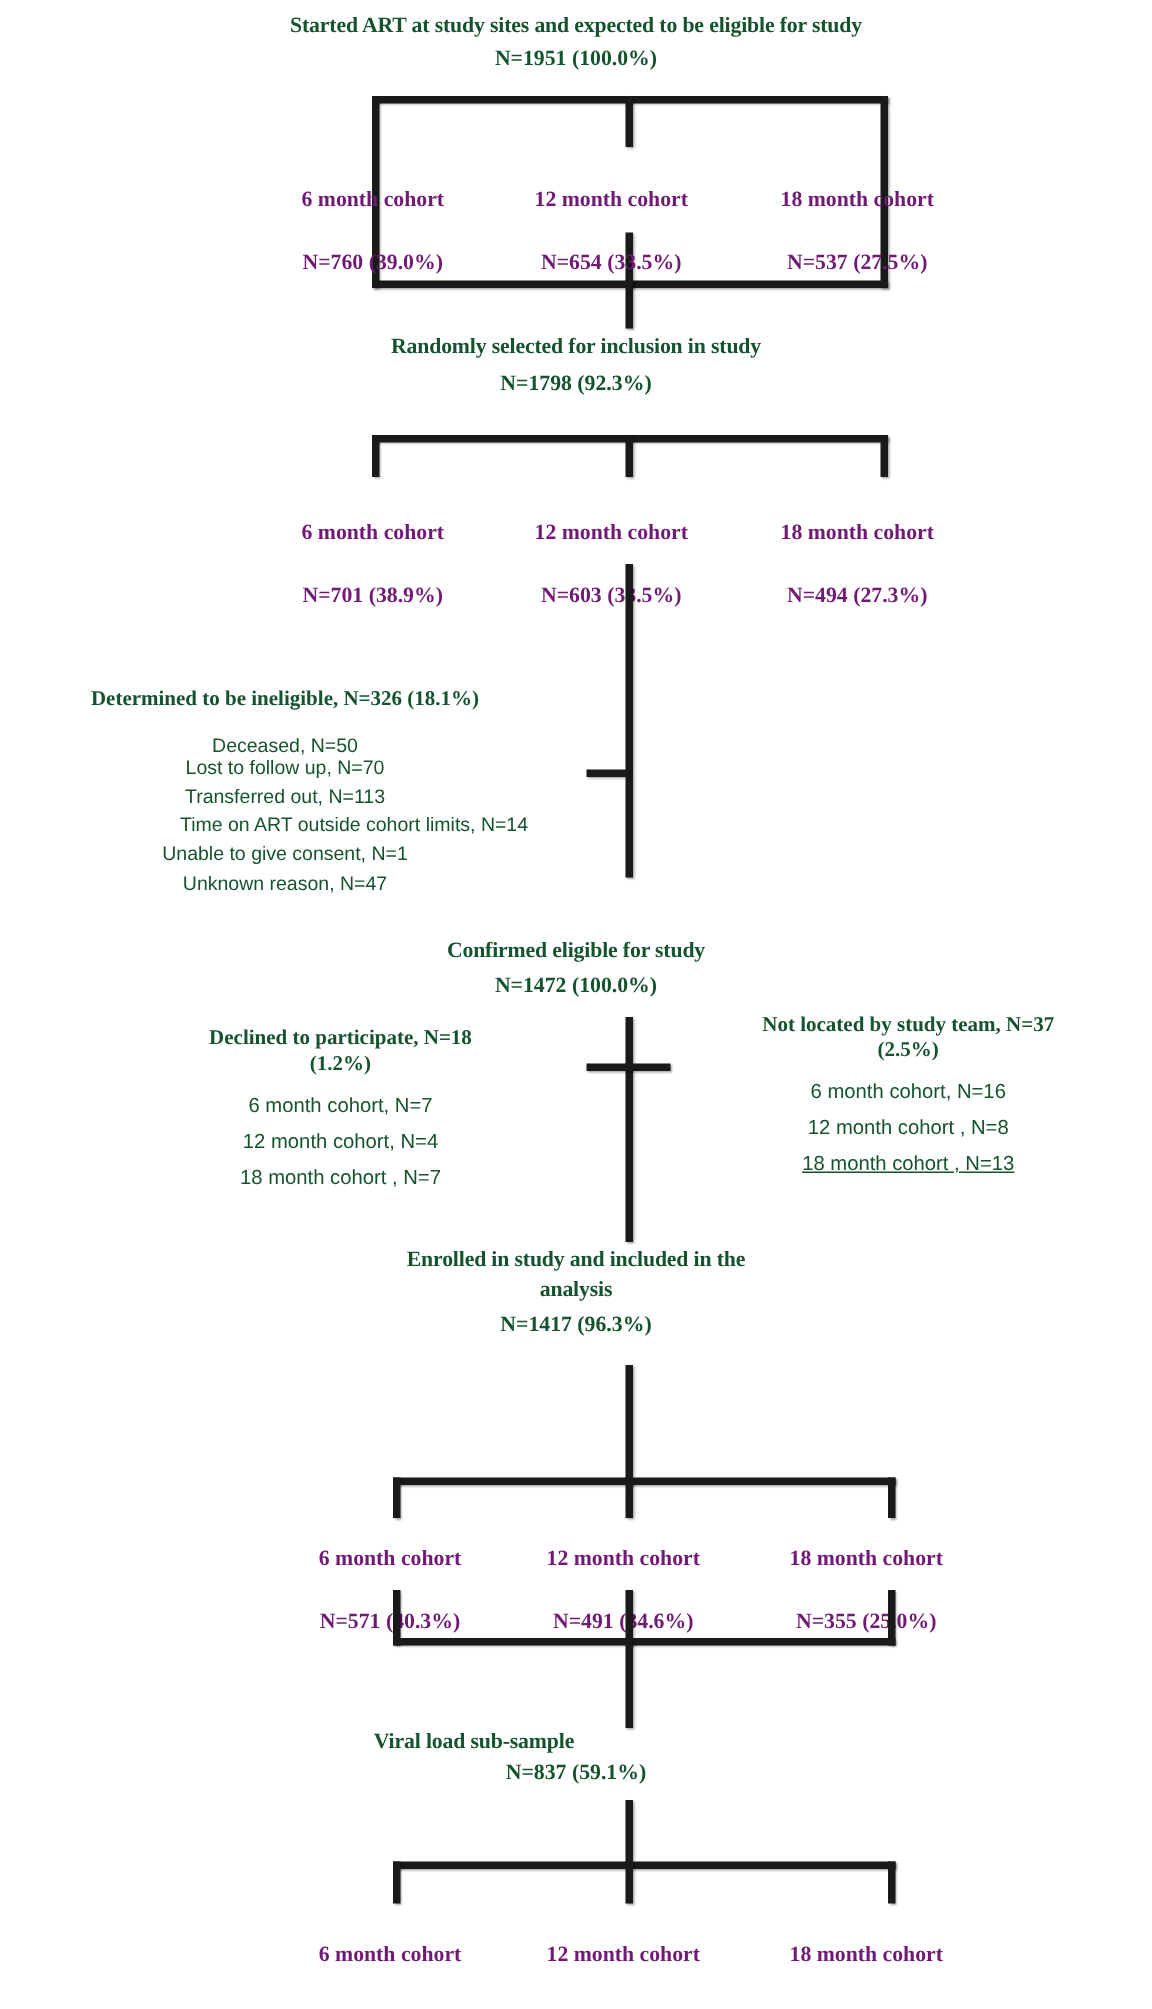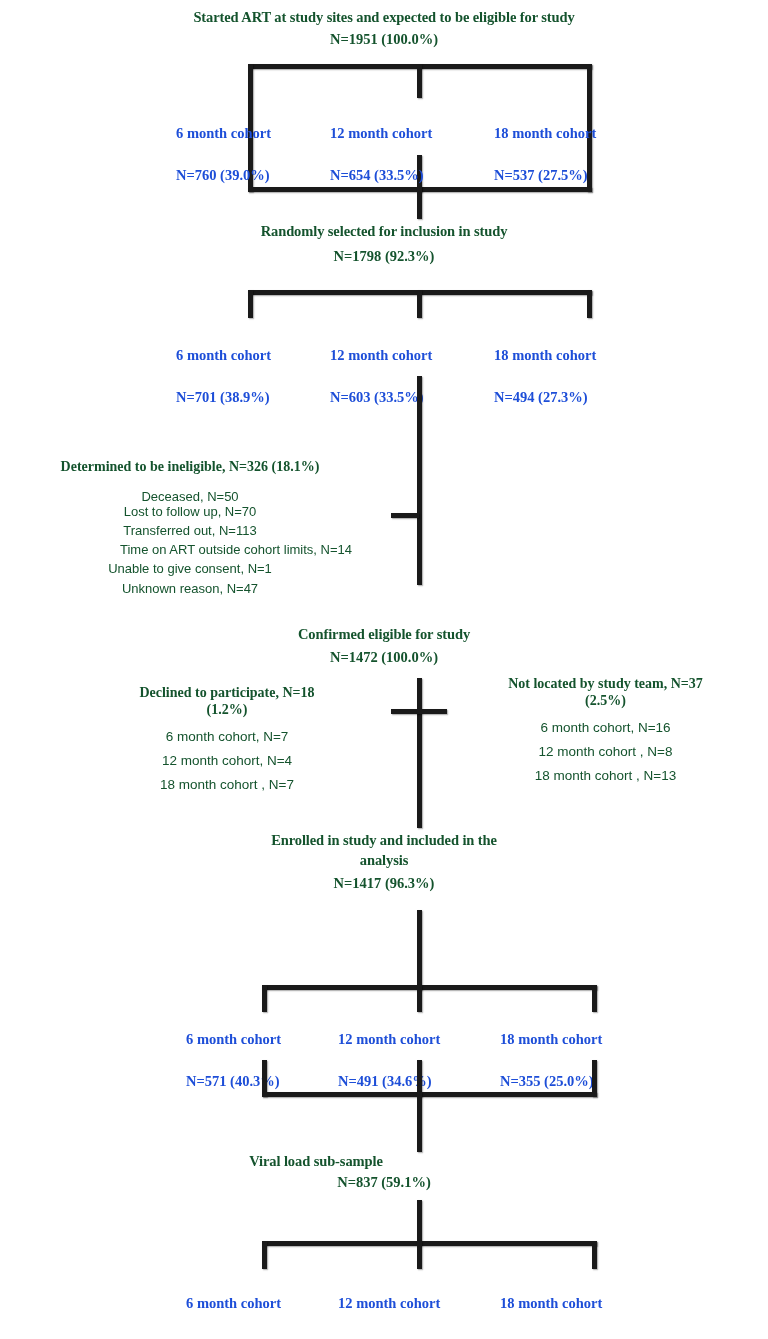--- a/index.html
+++ b/index.html
@@ -35,25 +35,26 @@
     font-size: 14.5px;
     letter-spacing: -0.1px;
   }
   .bold-sub {
     font-family: "Liberation Serif", "DejaVu Serif", serif;
     font-weight: bold;
     font-size: 14.5px;
   }
   .cohort-label {
     position: absolute;
+    text-align: center;
     font-family: "Liberation Serif", "DejaVu Serif", serif;
     font-weight: bold;
     font-size: 14.5px;
     line-height: 1.45;
-    color: #1d4ed8;
+    color: #701a75;
     white-space: pre-line;
   }
   .plain-list {
     font-family: "Liberation Sans", "DejaVu Sans", sans-serif;
     font-weight: normal;
     font-size: 13px;
     line-height: 1.32;
   }
   .plain-list-wide {
     font-family: "Liberation Sans", "DejaVu Sans", sans-serif;
@@ -161,21 +162,21 @@
   <div class="tnode side-head" style="left:72px; top:684px; width:310px;">Declined to participate, N=18</div>
   <div class="tnode side-head" style="left:72px; top:701px; width:310px;">(1.2%)</div>
   <div class="tnode plain-list-wide" style="left:72px; top:725px; width:310px;">6 month cohort, N=7</div>
   <div class="tnode plain-list-wide" style="left:72px; top:749px; width:310px;">12 month cohort, N=4</div>
   <div class="tnode plain-list-wide" style="left:72px; top:773px; width:310px;">18 month cohort , N=7</div>
 
   <div class="tnode side-head" style="left:443px; top:675px; width:325px;">Not located by study team,  N=37</div>
   <div class="tnode side-head" style="left:443px; top:692px; width:325px;">(2.5%)</div>
   <div class="tnode plain-list-wide" style="left:443px; top:716px; width:325px;">6 month cohort,  N=16</div>
   <div class="tnode plain-list-wide" style="left:443px; top:740px; width:325px;">12 month cohort , N=8</div>
-  <div class="tnode plain-list-wide" style="left:443px; top:764px; width:325px;">18 month cohort , N=13</div>
+  <div class="tnode plain-list-wide" style="left:443px; top:764px; width:325px;text-decoration:underline;">18 month cohort , N=13</div>
 
   <div class="tnode bold-head" style="left:0px; top:831px; width:768px;">Enrolled in study and included in the</div>
   <div class="tnode bold-head" style="left:0px; top:851px; width:768px;">analysis</div>
   <div class="tnode bold-sub" style="left:0px; top:874px; width:768px;">N=1417 (96.3%)</div>
 
   <div class="vline" style="left:417px; top:910px; height:80px;"></div>
 
   <div class="hline" style="left:262px; top:985px; width:335px;"></div>
   <div class="vline" style="left:262px; top:985px; height:27px;"></div>
   <div class="vline" style="left:417px; top:985px; height:27px;"></div>

